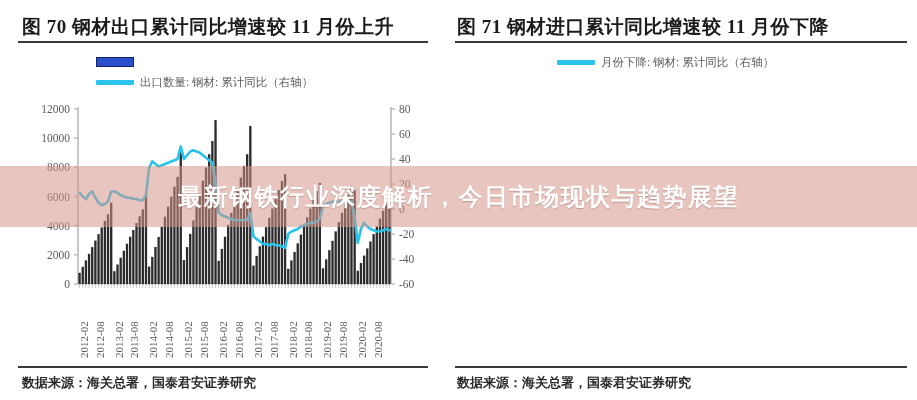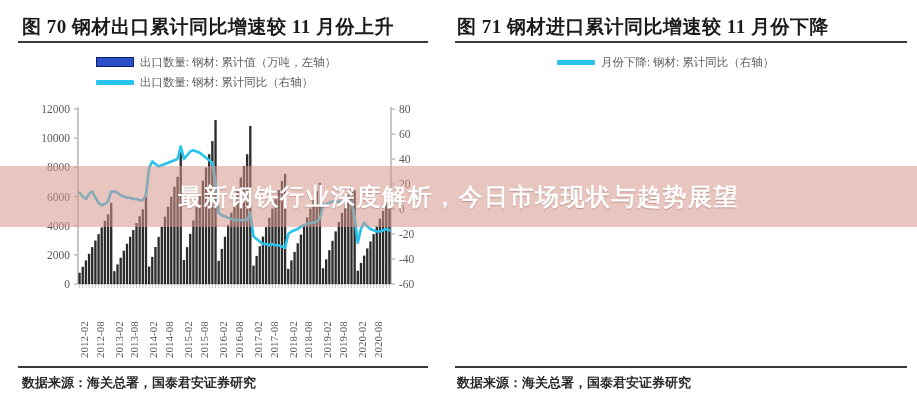--- a/index.html
+++ b/index.html
@@ -146,21 +146,20 @@
 
 <div id="page">
 
   <div class="panel" id="panel-left">
     <div class="fig-title">图 70  钢材出口累计同比增速较 11 月份上升</div>
     <div class="title-rule"></div>
 
     <div class="legend">
       <div class="legend-row">
         <span class="sw sw-bar"></span>
-        <span class="legend-label">出口数量: 钢材: 累计值（万吨，左轴）</span>
       </div>
       <div class="legend-row">
         <span class="sw sw-line"></span>
         <span class="legend-label">出口数量: 钢材: 累计同比（右轴）</span>
       </div>
     </div>
 
     <div class="plot" id="plot-left">
         <svg width="415" height="195">
           <line x1="58" y1="4" x2="58" y2="181" stroke="#b9b9b9" stroke-width="1.6"></line>

